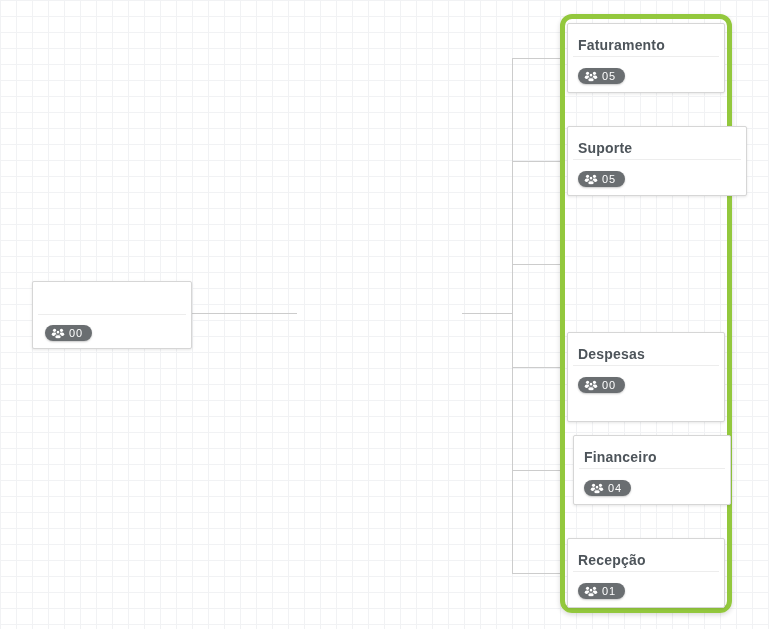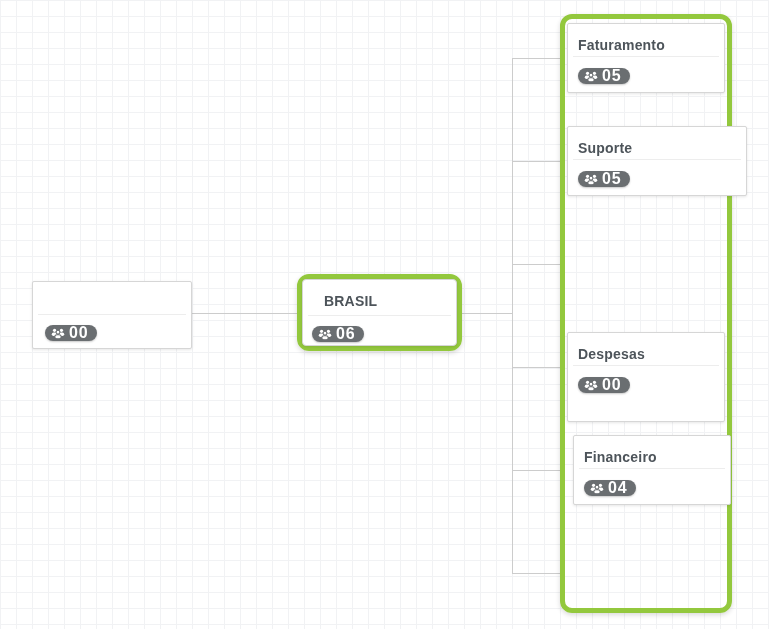--- a/index.html
+++ b/index.html
@@ -42,21 +42,21 @@
   .brasil-node .divider{top:35px;}
   .badge{
     position:absolute;top:44px;left:10px;height:16px;
     display:inline-flex;align-items:center;gap:4px;
     padding:0 9px 0 6px;border-radius:9px;
     background:var(--badge-gray);color:#fff;
     box-shadow:0 1px 2px rgba(0,0,0,.22);
   }
   .brasil-node .badge{top:46px;left:9px;}
   .root-node .badge{top:43px;left:12px;}
-  .count{font-size:16px;font-weight:700;letter-spacing:.8px;line-height:1;}
+  .count{font-size:11px;font-weight:400;letter-spacing:.8px;line-height:1;}
   .gicon{width:14px;height:11px;fill:#ffffff;flex:0 0 auto;}
   .gicon .front{stroke:var(--badge-gray);stroke-width:1.3px;}
 </style>
 </head>
 <body>
 
 <div class="canvas">
 
   <div class="cline" style="left:192px;top:313px;width:105px;height:1px;"></div>
   <div class="cline" style="left:462px;top:313px;width:50px;height:1px;"></div>
@@ -77,37 +77,20 @@
         <circle cx="13.4" cy="2.9" r="2.1"></circle>
         <rect x="1.0" y="5.7" width="7.1" height="4.6" rx="2.3"></rect>
         <rect x="9.9" y="5.7" width="7.1" height="4.6" rx="2.3"></rect>
         <circle class="front" cx="9" cy="5.3" r="2.4"></circle>
         <rect class="front" x="4.9" y="8.6" width="8.2" height="5.2" rx="2.6"></rect>
       </svg>
       <span class="count">00</span>
     </div>
   </div>
 
-  <div class="hl-wrap" style="left:297px;top:274px;width:165px;height:77px;">
-    <div class="node brasil-node fill" style="border-radius:4px;">
-      <div class="node-title">BRASIL</div>
-      <div class="divider"></div>
-      <div class="badge">
-        <svg class="gicon" viewBox="0 0 18 14" xmlns="http://www.w3.org/2000/svg">
-          <circle cx="4.6" cy="2.9" r="2.1"></circle>
-          <circle cx="13.4" cy="2.9" r="2.1"></circle>
-          <rect x="1.0" y="5.7" width="7.1" height="4.6" rx="2.3"></rect>
-          <rect x="9.9" y="5.7" width="7.1" height="4.6" rx="2.3"></rect>
-          <circle class="front" cx="9" cy="5.3" r="2.4"></circle>
-          <rect class="front" x="4.9" y="8.6" width="8.2" height="5.2" rx="2.6"></rect>
-        </svg>
-        <span class="count">06</span>
-      </div>
-    </div>
-  </div>
 
   <div class="hl-wrap" style="left:560px;top:14px;width:172px;height:599px;">
 
     <div class="node child-node" style="left:2px;top:4px;width:158px;height:70px;">
       <div class="node-title">Faturamento</div>
       <div class="divider"></div>
       <div class="badge">
         <svg class="gicon" viewBox="0 0 18 14" xmlns="http://www.w3.org/2000/svg">
           <circle cx="4.6" cy="2.9" r="2.1"></circle>
             <circle cx="13.4" cy="2.9" r="2.1"></circle>
@@ -162,16 +145,31 @@
             <circle cx="13.4" cy="2.9" r="2.1"></circle>
           <rect x="1.0" y="5.7" width="7.1" height="4.6" rx="2.3"></rect>
             <rect x="9.9" y="5.7" width="7.1" height="4.6" rx="2.3"></rect>
           <circle class="front" cx="9" cy="5.3" r="2.4"></circle>
             <rect class="front" x="4.9" y="8.6" width="8.2" height="5.2" rx="2.6"></rect>
         </svg>
         <span class="count">04</span>
       </div>
     </div>
 
+    <div class="node child-node" style="left:2px;top:519px;width:158px;height:70px;">
+      <div class="node-title">Recepção</div>
+      <div class="divider"></div>
+      <div class="badge">
+        <svg class="gicon" viewBox="0 0 18 14" xmlns="http://www.w3.org/2000/svg">
+          <circle cx="4.6" cy="2.9" r="2.1"></circle>
+            <circle cx="13.4" cy="2.9" r="2.1"></circle>
+          <rect x="1.0" y="5.7" width="7.1" height="4.6" rx="2.3"></rect>
+            <rect x="9.9" y="5.7" width="7.1" height="4.6" rx="2.3"></rect>
+          <circle class="front" cx="9" cy="5.3" r="2.4"></circle>
+            <rect class="front" x="4.9" y="8.6" width="8.2" height="5.2" rx="2.6"></rect>
+        </svg>
+        <span class="count">01</span>
+      </div>
+    </div>
 
   </div>
 
 </div>
 
 </body></html>

